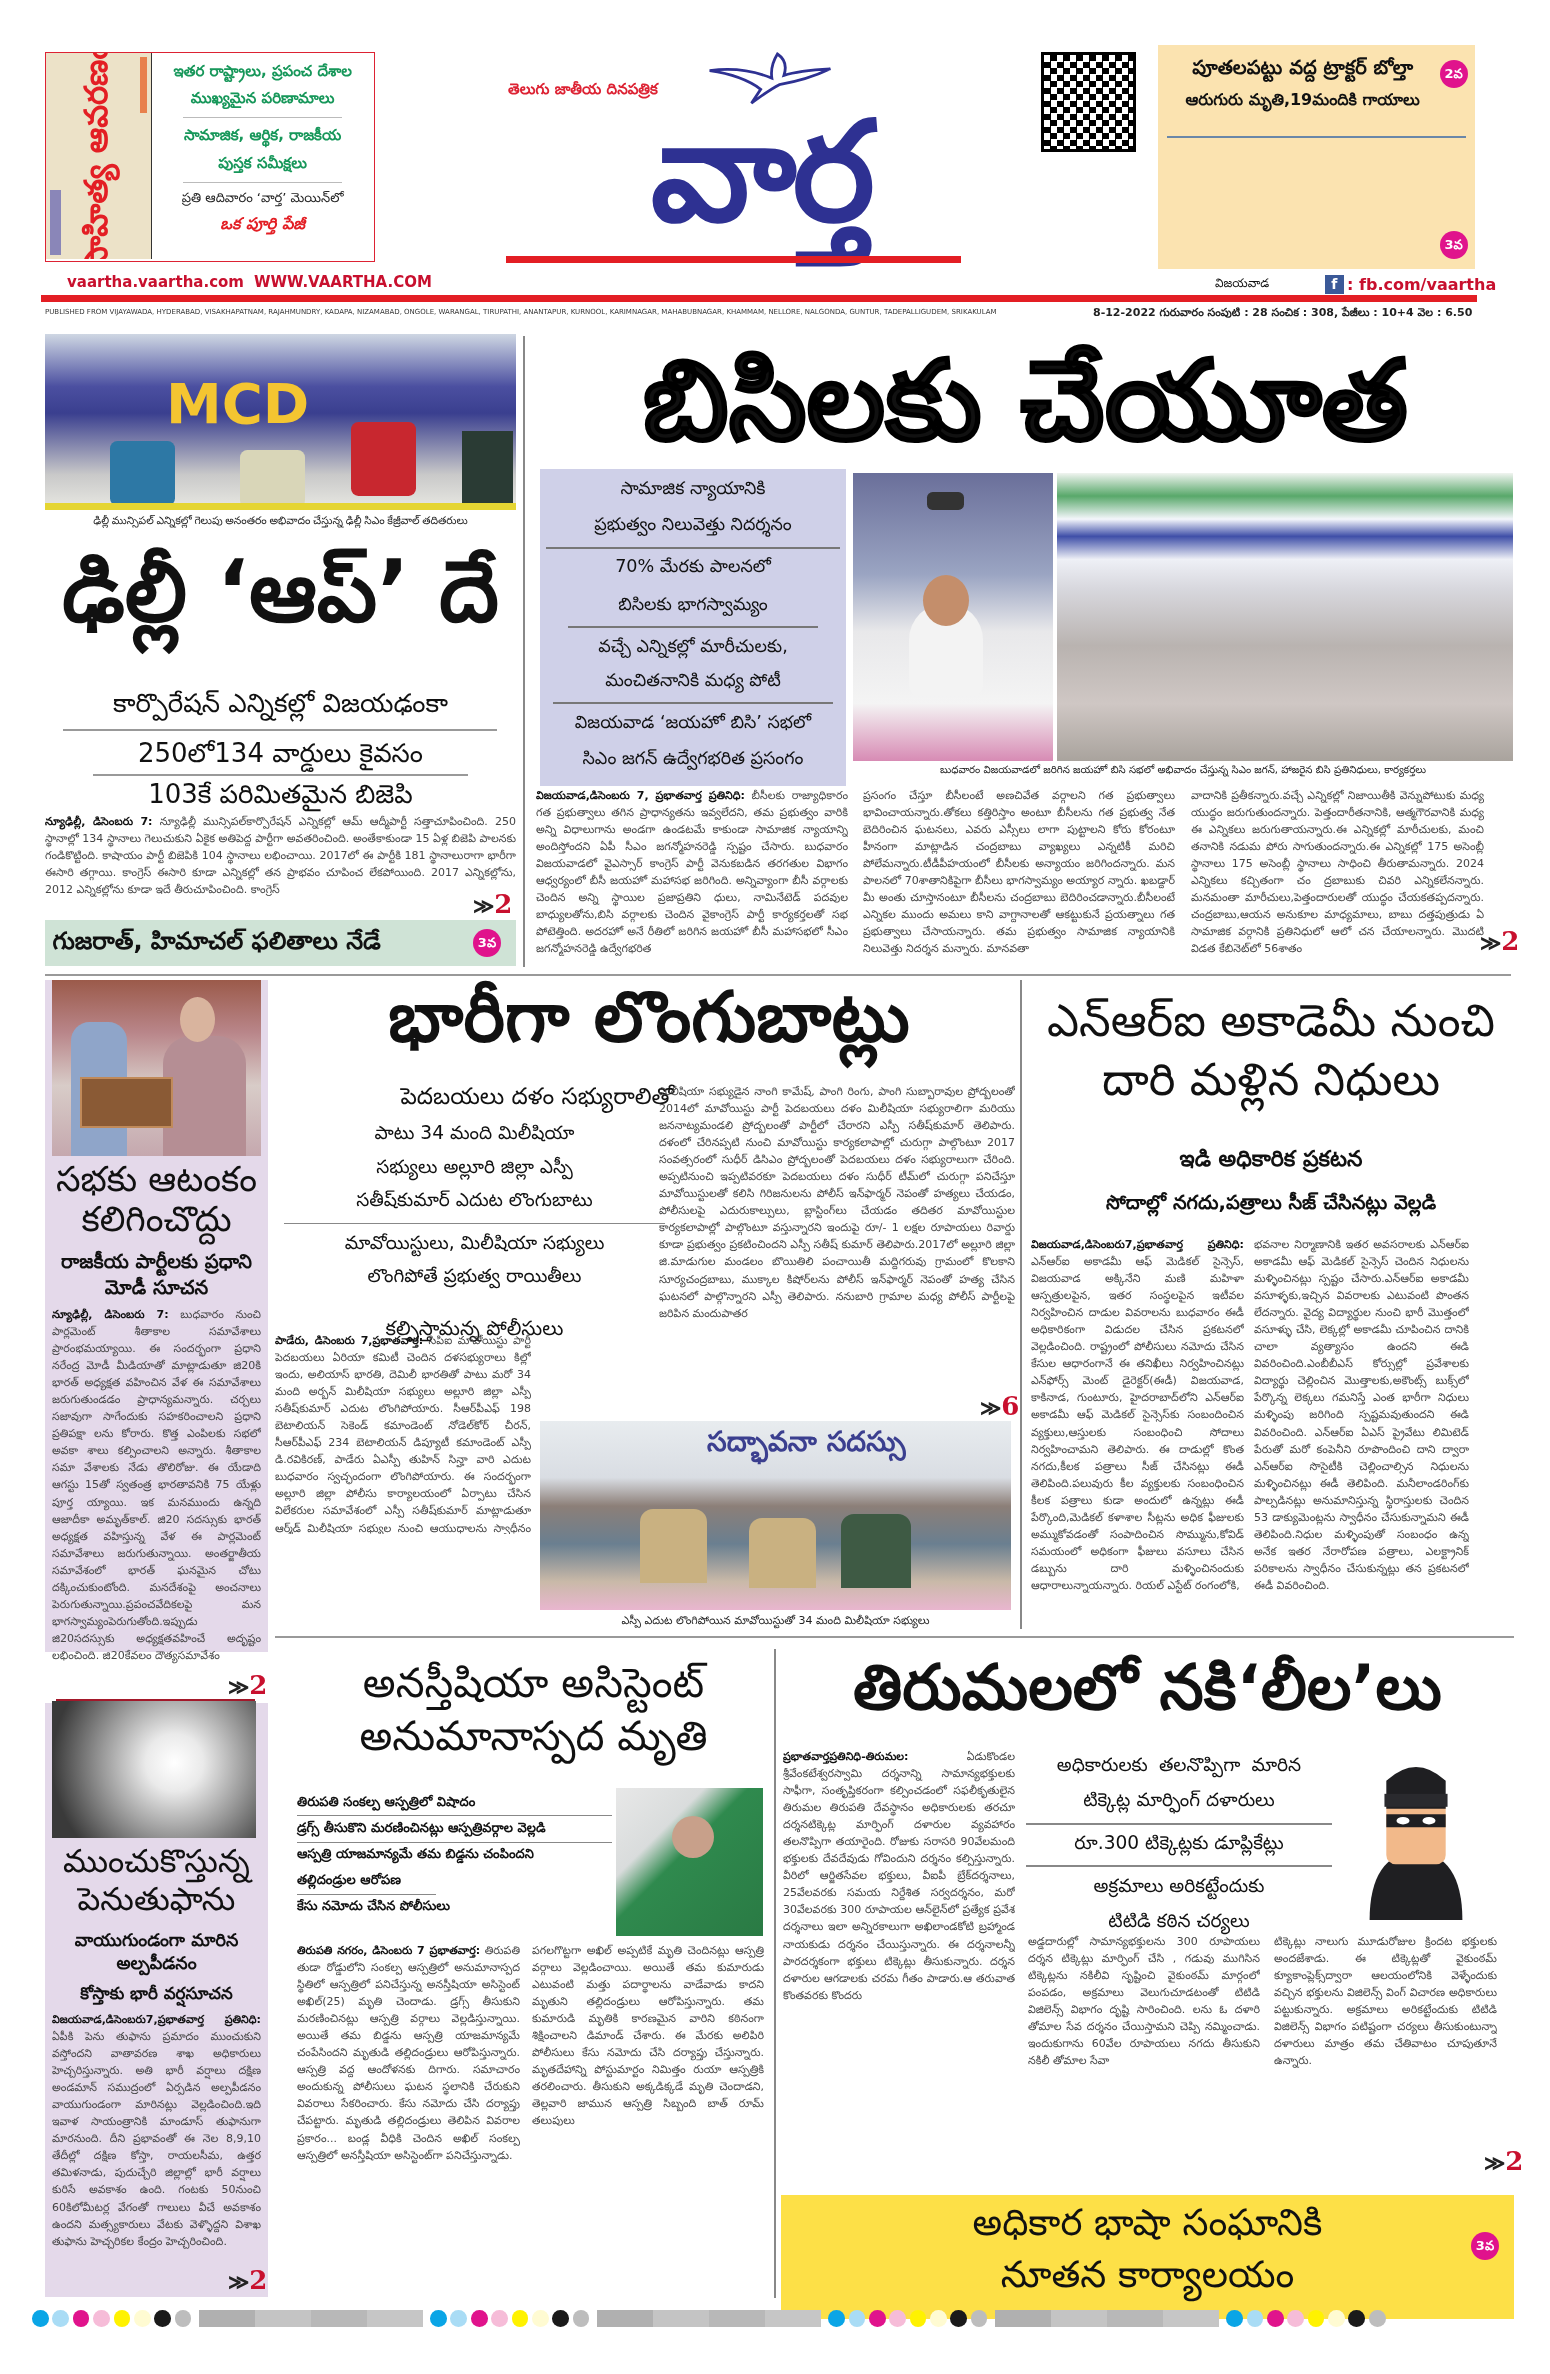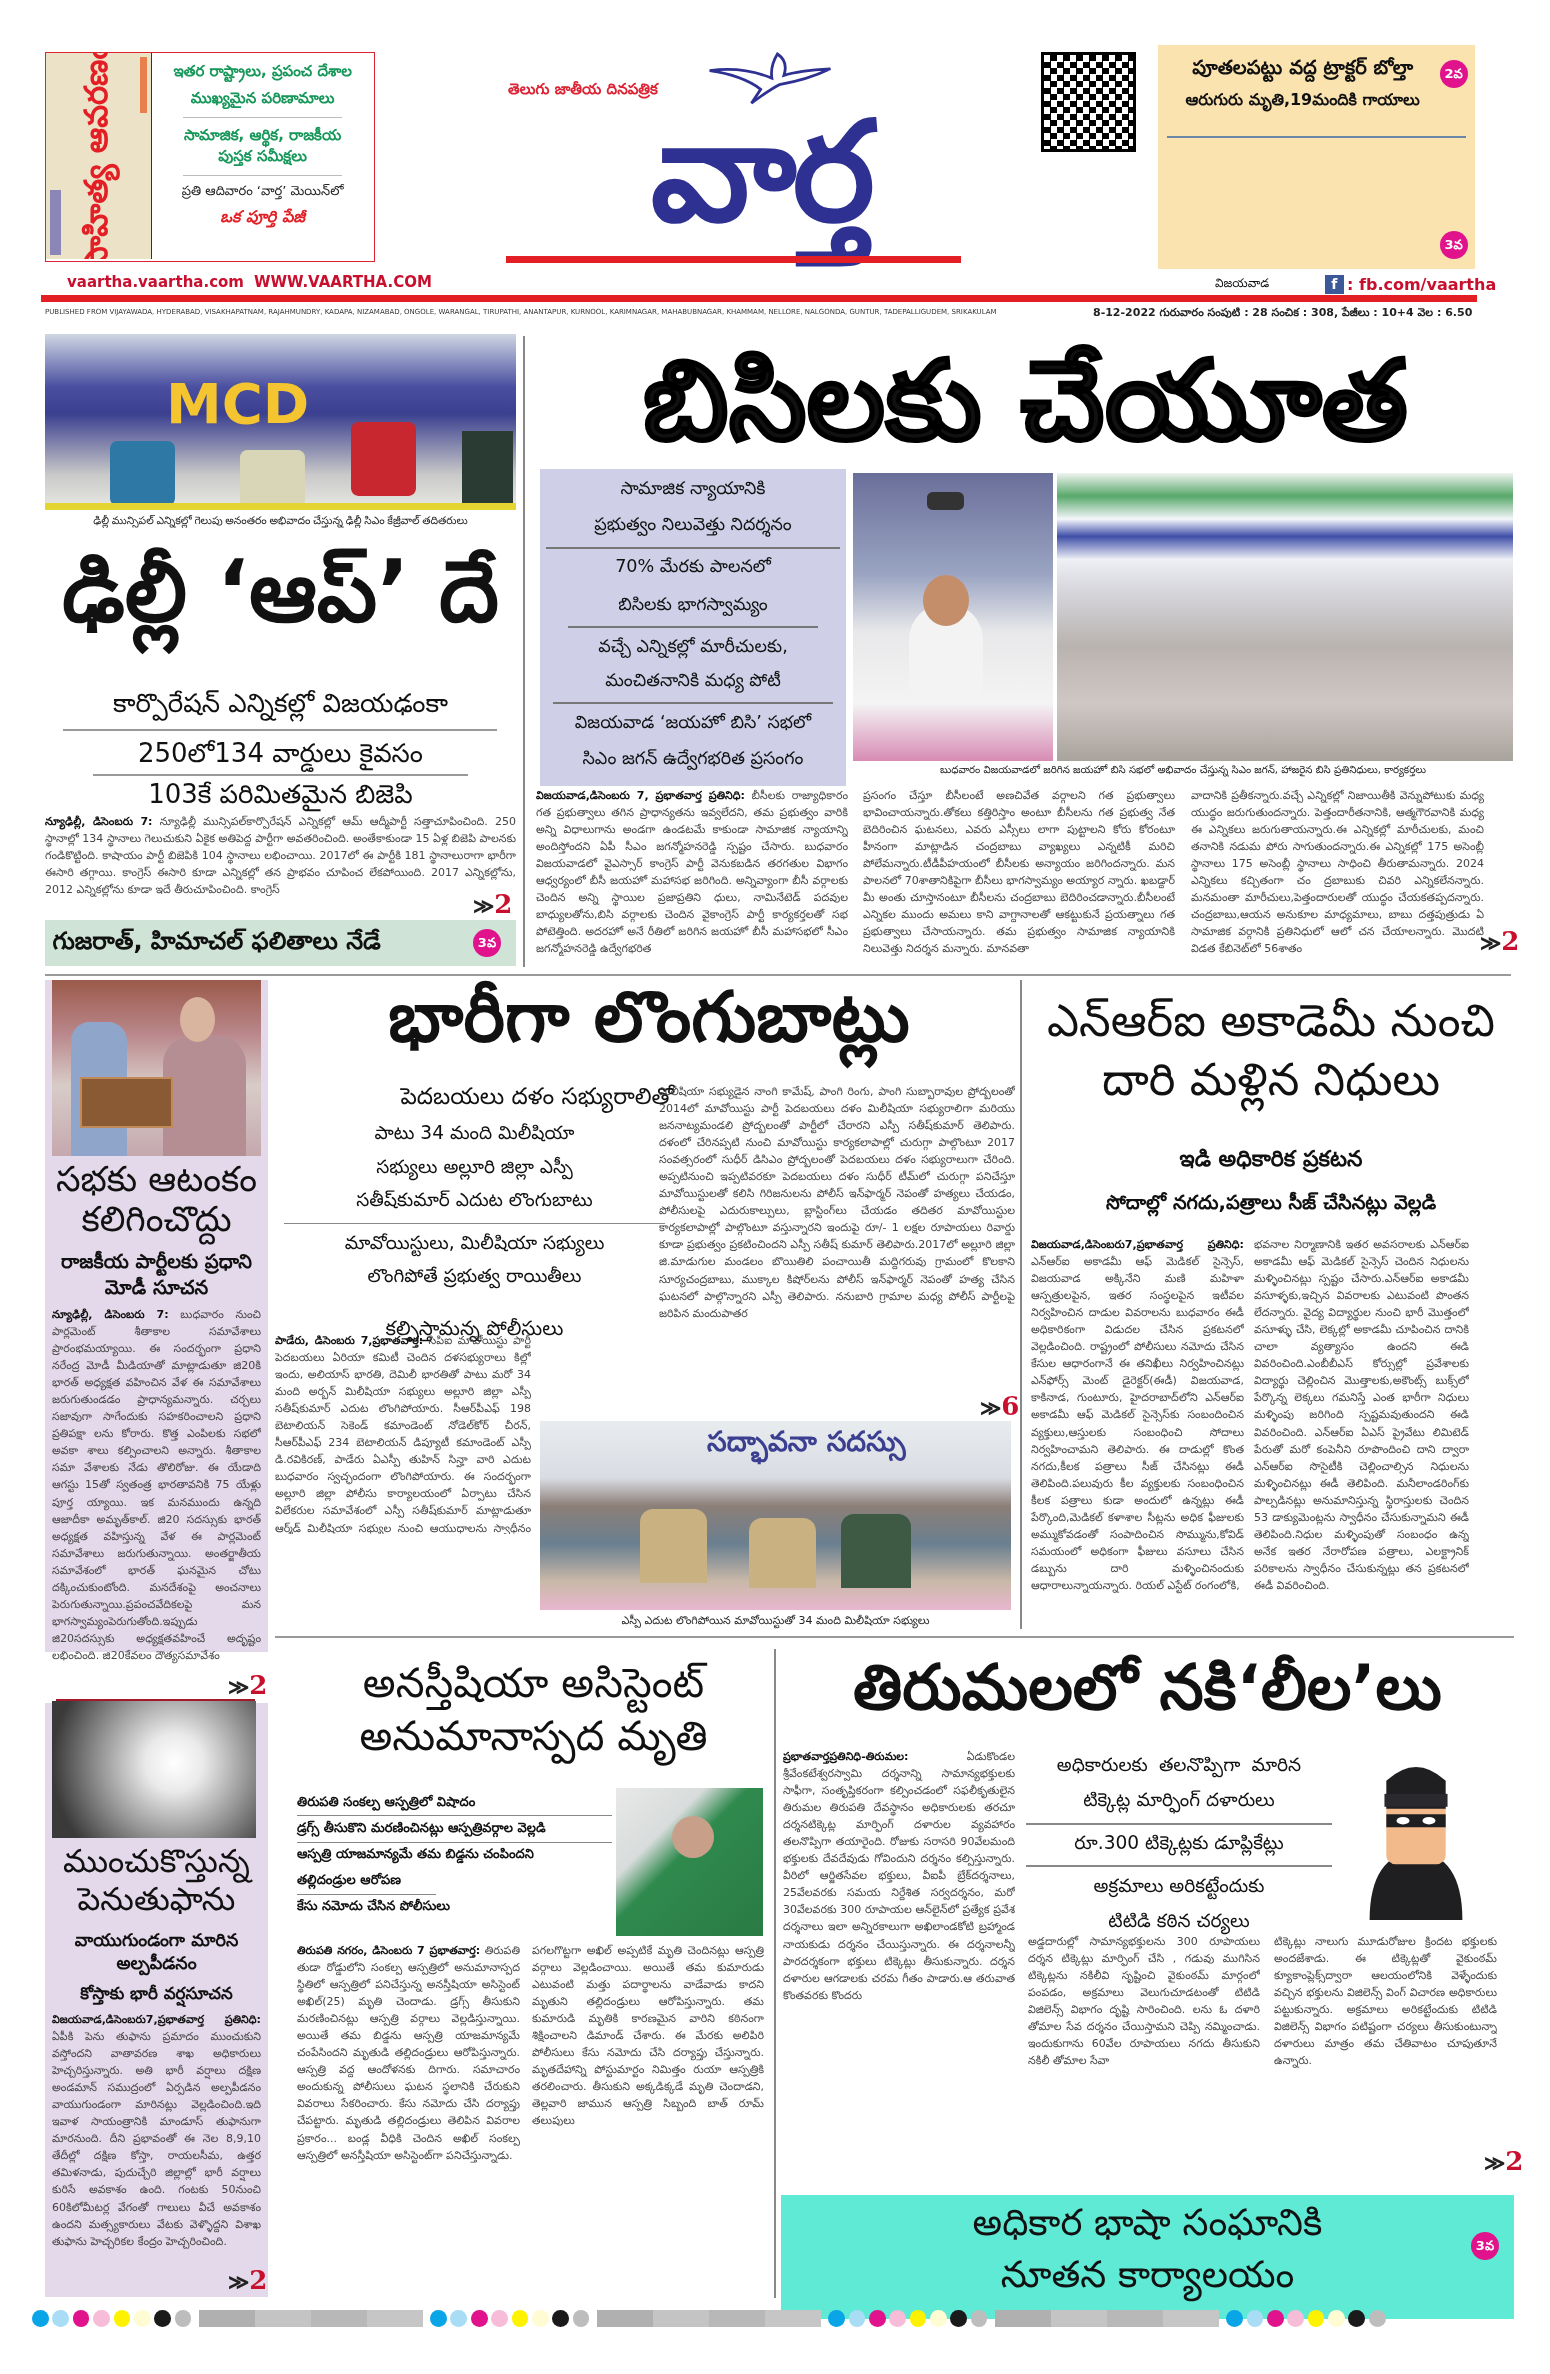--- a/index.html
+++ b/index.html
@@ -24,21 +24,21 @@
   <div style="position:absolute;left:0;top:0;width:106px;height:206px;background:#ece2c8;border-right:1.9px solid #333;overflow:hidden;">
     <div style="position:absolute;left:3.7px;bottom:3.7px;width:11px;height:65px;background:#8a86b8;"></div>
     <div style="position:absolute;right:3.7px;top:3.7px;width:7.4px;height:56px;background:#e8804c;"></div>
     <div style="position:absolute;left:50%;top:50%;transform:translate(-50%,-50%) rotate(-90deg);white-space:nowrap;font-size:32px;font-weight:bold;color:#e31e24;">సాహిత్య ఆవరణం</div>
   </div>
   <div style="position:absolute;left:109px;top:3.7px;right:3.7px;text-align:center;">
     <div style="color:#17975a;font-weight:bold;font-size:15px;margin-top:5.6px;">ఇతర రాష్ట్రాలు, ప్రపంచ దేశాల</div>
     <div style="color:#17975a;font-weight:bold;font-size:15px;margin-top:5.6px;">ముఖ్యమైన పరిణామాలు</div>
     <div style="height:0.9px;background:#bbb;margin:7.4px 28px;"></div>
     <div style="color:#17975a;font-weight:bold;font-size:15px;">సామాజిక, ఆర్థిక, రాజకీయ</div>
-    <div style="color:#17975a;font-weight:bold;font-size:15px;margin-top:0;">పుస్తక సమీక్షలు</div>
+    <div style="color:#17975a;font-weight:bold;font-size:15px;margin-top:7px;">పుస్తక సమీక్షలు</div>
     <div style="height:0.9px;background:#bbb;margin:7.4px 28px;"></div>
     <div style="color:#222;font-size:13px;">ప్రతి ఆదివారం ‘వార్త’ మెయిన్‌లో</div>
     <div style="color:#e31e24;font-weight:bold;font-style:italic;font-size:16px;margin-top:5.6px;">ఒక పూర్తి పేజీ</div>
   </div>
 </div>
 <div class="abs" style="left:67px;top:273px;font-size:15px;font-weight:bold;color:#c8102e;">vaartha.vaartha.com</div>
 <div class="abs" style="left:254px;top:273px;font-size:15px;font-weight:bold;color:#c8102e;">WWW.VAARTHA.COM</div>
 
 <div class="abs" style="left:508px;top:80px;font-size:15px;color:#d23;font-weight:bold;">తెలుగు జాతీయ దినపత్రిక</div>
 <div class="abs" style="left:705px;top:52px;width:130px;height:56px;">
@@ -232,21 +232,21 @@
     <rect x="36" y="44" width="68" height="14" fill="#2a2a2e"></rect>
     <path d="M38 66 L102 66 L102 80 L38 80Z" fill="#1f1f22"></path>
     <ellipse cx="56" cy="73" rx="7" ry="4" fill="#fff"></ellipse>
     <ellipse cx="84" cy="73" rx="7" ry="4" fill="#fff"></ellipse>
   </svg>
 </div>
 <div class="abs body-text" style="left:1028px;top:1933px;width:232px;height:310px;">అడ్డదారుల్లో సామాన్యభక్తులను 300 రూపాయలు దర్శన టిక్కెట్లు మార్ఫింగ్ చేసి , గడువు ముగిసిన టిక్కెట్లను నకిలీవి సృష్టించి వైకుంఠమ్ మార్గంలో పంపడం, అక్రమాలు వెలుగుచూడటంతో టిటిడి విజిలెన్స్ విభాగం దృష్టి సారించింది. లను ఓ దళారి తోమాల సేవ దర్శనం చేయిస్తామని చెప్పి నమ్మించాడు. ఇందుకుగాను 60వేల రూపాయలు నగదు తీసుకుని నకిలీ తోమాల సేవా</div>
 <div class="abs body-text" style="left:1274px;top:1933px;width:223px;height:310px;">టిక్కెట్లు నాలుగు మూడురోజుల క్రిందట భక్తులకు అందజేశాడు. ఈ టిక్కెట్లతో వైకుంఠమ్ క్యూకాంప్లెక్స్‌ద్వారా ఆలయంలోనికి వెళ్ళేందుకు వచ్చిన భక్తులను విజిలెన్స్ వింగ్ విచారణ అధికారులు పట్టుకున్నారు. అక్రమాలు అరికట్టేందుకు టిటిడి విజిలెన్స్ విభాగం పటిష్టంగా చర్యలు తీసుకుంటున్నా దళారులు మాత్రం తమ చేతివాటం చూపుతూనే ఉన్నారు.</div>
 <div class="abs more" style="left:1484px;top:2146px;"><span class="chev">≫</span><span>2</span></div>
 
-<div class="abs" style="left:781px;top:2195px;width:733px;height:124px;background:#5eead4;text-align:center;">
+<div class="abs" style="left:781px;top:2195px;width:733px;height:124px;background:#fde047;text-align:center;">
   <div style="font-size:37px;margin-top:5.6px;">అధికార భాషా సంఘానికి</div>
   <div style="font-size:37px;">నూతన కార్యాలయం</div>
   <span class="pill abs" style="right:15px;top:37px;">3వ</span>
 </div>
 
 <div class="abs" style="left:32px;top:2310px;width:1484px;height:18.6px;white-space:nowrap;font-size:0;">
   <span class="dot" style="background:#0aa5e6"></span><span class="dot" style="background:#a9dcf5"></span><span class="dot" style="background:#e0138c"></span><span class="dot" style="background:#f6bcd8"></span><span class="dot" style="background:#fff200"></span><span class="dot" style="background:#fffbd2"></span><span class="dot" style="background:#1a1a1a"></span><span class="dot" style="background:#bdbdbd"></span>
   <span class="bar" style="width:56px;background:#b0b0b0;margin:0 0 0 3.7px"></span><span class="bar" style="width:56px;background:#c4c4c4"></span><span class="bar" style="width:56px;background:#b8b8b8"></span><span class="bar" style="width:56px;background:#c6c6c6;margin-right:7.4px"></span>
   <span class="dot" style="background:#0aa5e6"></span><span class="dot" style="background:#a9dcf5"></span><span class="dot" style="background:#e0138c"></span><span class="dot" style="background:#f6bcd8"></span><span class="dot" style="background:#fff200"></span><span class="dot" style="background:#fffbd2"></span><span class="dot" style="background:#1a1a1a"></span><span class="dot" style="background:#bdbdbd"></span>
   <span class="bar" style="width:56px;background:#b0b0b0;margin:0 0 0 3.7px"></span><span class="bar" style="width:56px;background:#c4c4c4"></span><span class="bar" style="width:56px;background:#b8b8b8"></span><span class="bar" style="width:56px;background:#c6c6c6;margin-right:7.4px"></span>

